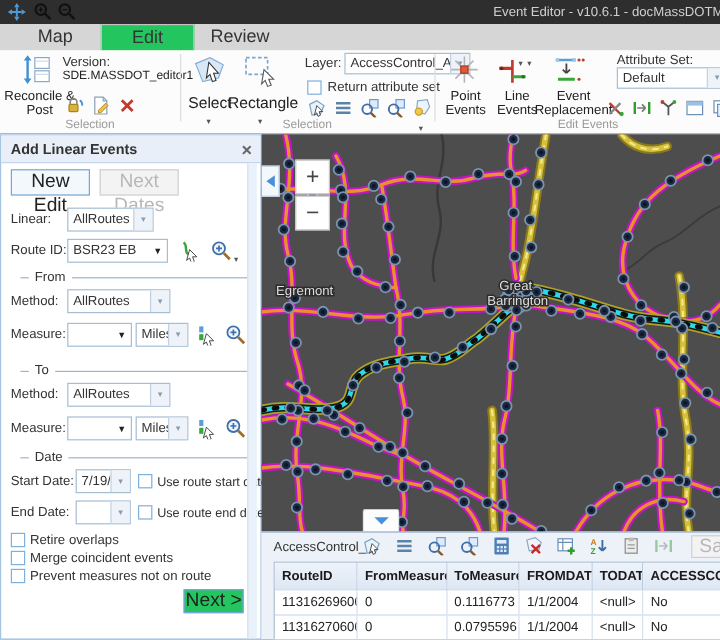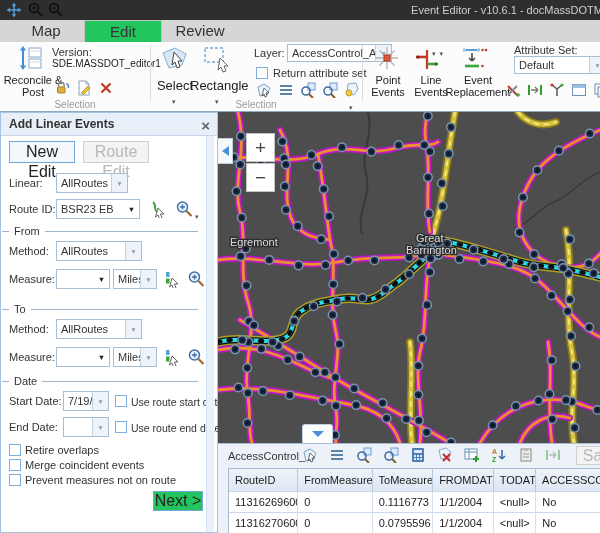--- a/index.html
+++ b/index.html
@@ -30,21 +30,21 @@
   .combo .cbtn::after{content:"▼";font-size:6.5px;color:#8a9cb0;}
   .combo.plain .cbtn{background:transparent;border-left:none;}
   .combo.plain .cbtn::after{color:#222;font-size:7.5px;}
   .combo.h18{height:18px;}
   .cb{width:12px;height:12px;background:#fff;border:1px solid #7fb0dc;box-sizing:border-box;}
   .flabel{font-size:11px;color:#333;white-space:nowrap;}
   
   #panel{left:0;top:112px;width:218px;height:421px;background:#fff;border:1px solid #a4c4e4;box-sizing:border-box;}
   #panel-header{left:0;top:0;width:216px;height:22px;background:#e8eff8;border-bottom:1px solid #c6d6ea;}
   #panel-title{position:absolute;left:8px;top:4px;font-size:12px;font-weight:bold;color:#333;}
-  .legend{left:1px;width:196px;display:flex;align-items:center;font-size:11px;color:#333;}
+  .legend{left:16px;width:196px;display:flex;align-items:center;font-size:11px;color:#333;}
   .legend::before{content:"";width:7px;height:1px;background:#9fb4cc;margin-right:5px;}
   .legend::after{content:"";flex:1;height:1px;background:#9fb4cc;margin-left:5px;}
   .btn1{font-size:16px;color:#222;background:#f3f8fd;border:1px solid #74a6d8;text-align:center;box-sizing:border-box;}
   .btn1.disabled{background:#f3f3f3;border-color:#cfcfcf;color:#b8b8b8;}
   #scrollstrip{left:205px;top:23px;width:7px;height:396px;background:#e9f1fa;border-left:1px solid #d3e2f2;}
   .opt-label{font-size:11px;color:#333;}
   .small-label{font-size:10.5px;color:#333;white-space:nowrap;}
   
   #map{left:218px;top:112px;width:382px;height:331px;background:#4d4d4d;}
   #mapsvg g path{fill:none;stroke-linecap:round;stroke-linejoin:round;}
@@ -59,21 +59,21 @@
   g.lc4 path{stroke:#0c0c0c;stroke-width:4;stroke-dasharray:2.5 8;}
   .maplbl{font-size:11px;fill:#dedede;paint-order:stroke;stroke:#2c2c2c;stroke-width:2.5px;font-family:"Liberation Sans",sans-serif;}
   .mapbtn{width:29px;height:29px;background:#fff;border:1px solid #c4c4c4;color:#444;font-size:19px;text-align:center;line-height:27px;box-sizing:border-box;}
   #collapse-tab{left:0;top:26px;width:15px;height:26px;background:#f5f8fb;border:1px solid #c0d0e0;border-left:none;display:flex;align-items:center;justify-content:center;box-sizing:border-box;}
   #bottom-tab{left:84px;top:312px;width:31px;height:19px;background:#fdfdfd;border:1px solid #c0d0e0;border-bottom:none;border-radius:3px 3px 0 0;display:flex;align-items:center;justify-content:center;box-sizing:border-box;}
   
   #tablepanel{left:218px;top:443px;width:382px;height:90px;background:#edf2f8;border-top:1px solid #a8bcd4;box-sizing:border-box;}
   #grid{position:absolute;left:228px;top:468px;width:380px;background:#fff;border:1px solid #a8bcd4;box-sizing:border-box;}
   .trow{display:flex;}
   .tcell{box-sizing:border-box;padding:4px 6px;font-size:11px;color:#222;border-right:1px solid #d5e0ee;border-bottom:1px solid #ccd9ea;white-space:nowrap;overflow:hidden;}
-  .thead .tcell{font-weight:normal;color:#1a1a1a;background:linear-gradient(#eef3fa,#dde7f3);border-right:1px solid #b9c9de;padding:5px 6px;}
+  .thead .tcell{font-weight:bold;color:#1a1a1a;background:linear-gradient(#eef3fa,#dde7f3);border-right:1px solid #b9c9de;padding:5px 6px;}
   .c0{width:78px;} .c1{width:84px;} .c2{width:68px;} .c3{width:68px;} .c4{width:47px;} .c5{width:80px;border-right:none;}
   .ic svg{display:block;}
   .disabled-ic{opacity:.45;}
 </style>
 </head>
 <body>
 
 <div id="app">
 
   <div id="titlebar" class="abs">
@@ -264,29 +264,30 @@
           <rect x="1.5" y="2.5" width="13" height="11" fill="#fff" stroke="#6b8fb5"></rect>
           <rect x="1.5" y="2.5" width="13" height="3.5" fill="#9cc0e4"></rect>
         </svg>
     </span>
     <span class="abs ic" style="left:593px;top:40px">
       <svg width="16" height="16" viewBox="0 0 16 16">
           <rect x="2" y="2" width="9" height="10" fill="#fff" stroke="#6b8fb5"></rect>
           <rect x="5" y="5" width="9" height="10" fill="#e8f0f8" stroke="#6b8fb5"></rect>
         </svg>
     </span>
+    <div class="abs grouplabel" style="left:430px;top:57px;width:120px">Edit Events</div>
   </div>
 
   <div id="panel" class="abs">
     <div id="panel-header" class="abs">
       <span id="panel-title">Add Linear Events</span>
       <span class="abs close-x" style="right:7px;top:4px"></span>
     </div>
     <div class="abs btn1" style="left:8px;top:28px;width:66px;height:22px;line-height:20px">New Edit</div>
-    <div class="abs btn1 disabled" style="left:82px;top:28px;width:66px;height:22px;line-height:20px">Route Edit</div>
+    <div class="abs btn1 disabled" style="left:82px;top:28px;width:66px;height:22px;line-height:20px">Next Dates</div>
 
     <div class="abs flabel" style="left:8px;top:64px">Linear:</div>
     <div class="abs combo" style="left:55px;top:60px;width:72px">
       <div class="val">AllRoutes</div>
       <div class="cbtn"></div>
     </div>
 
     <div class="abs flabel" style="left:8px;top:90px">Route ID:</div>
     <div class="abs combo plain" style="left:55px;top:86px;width:84px">
       <div class="val">BSR23 EB</div>

